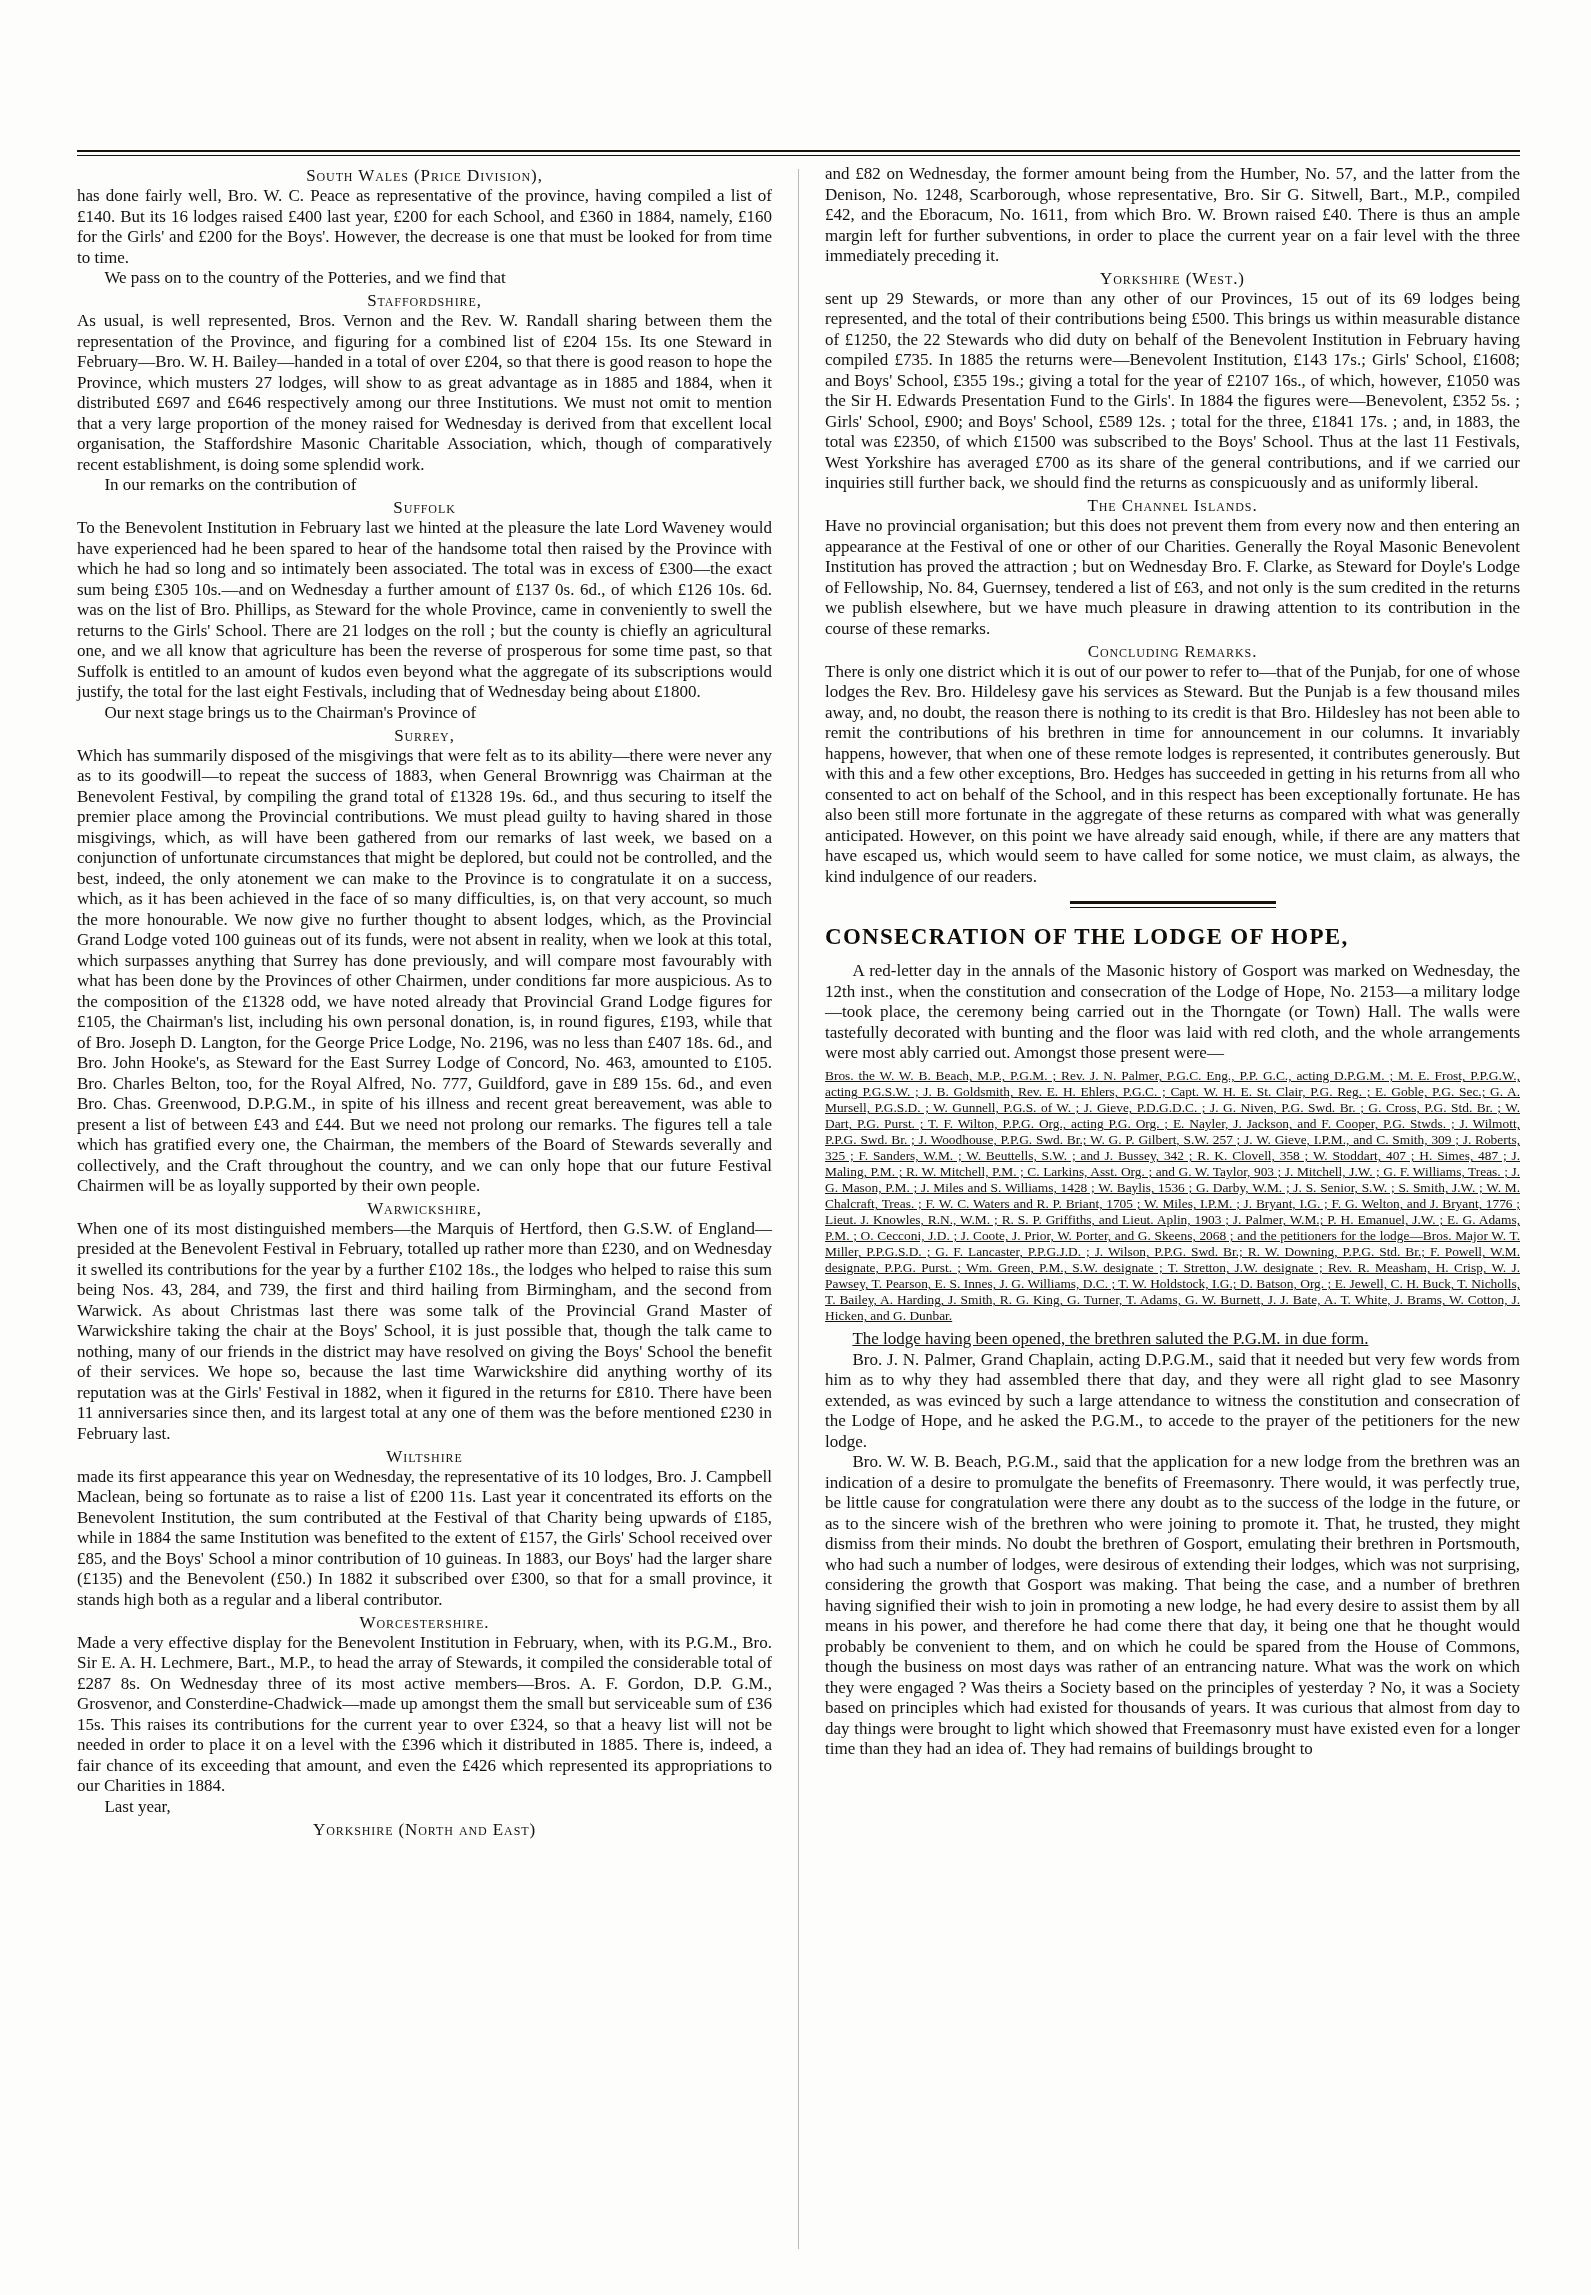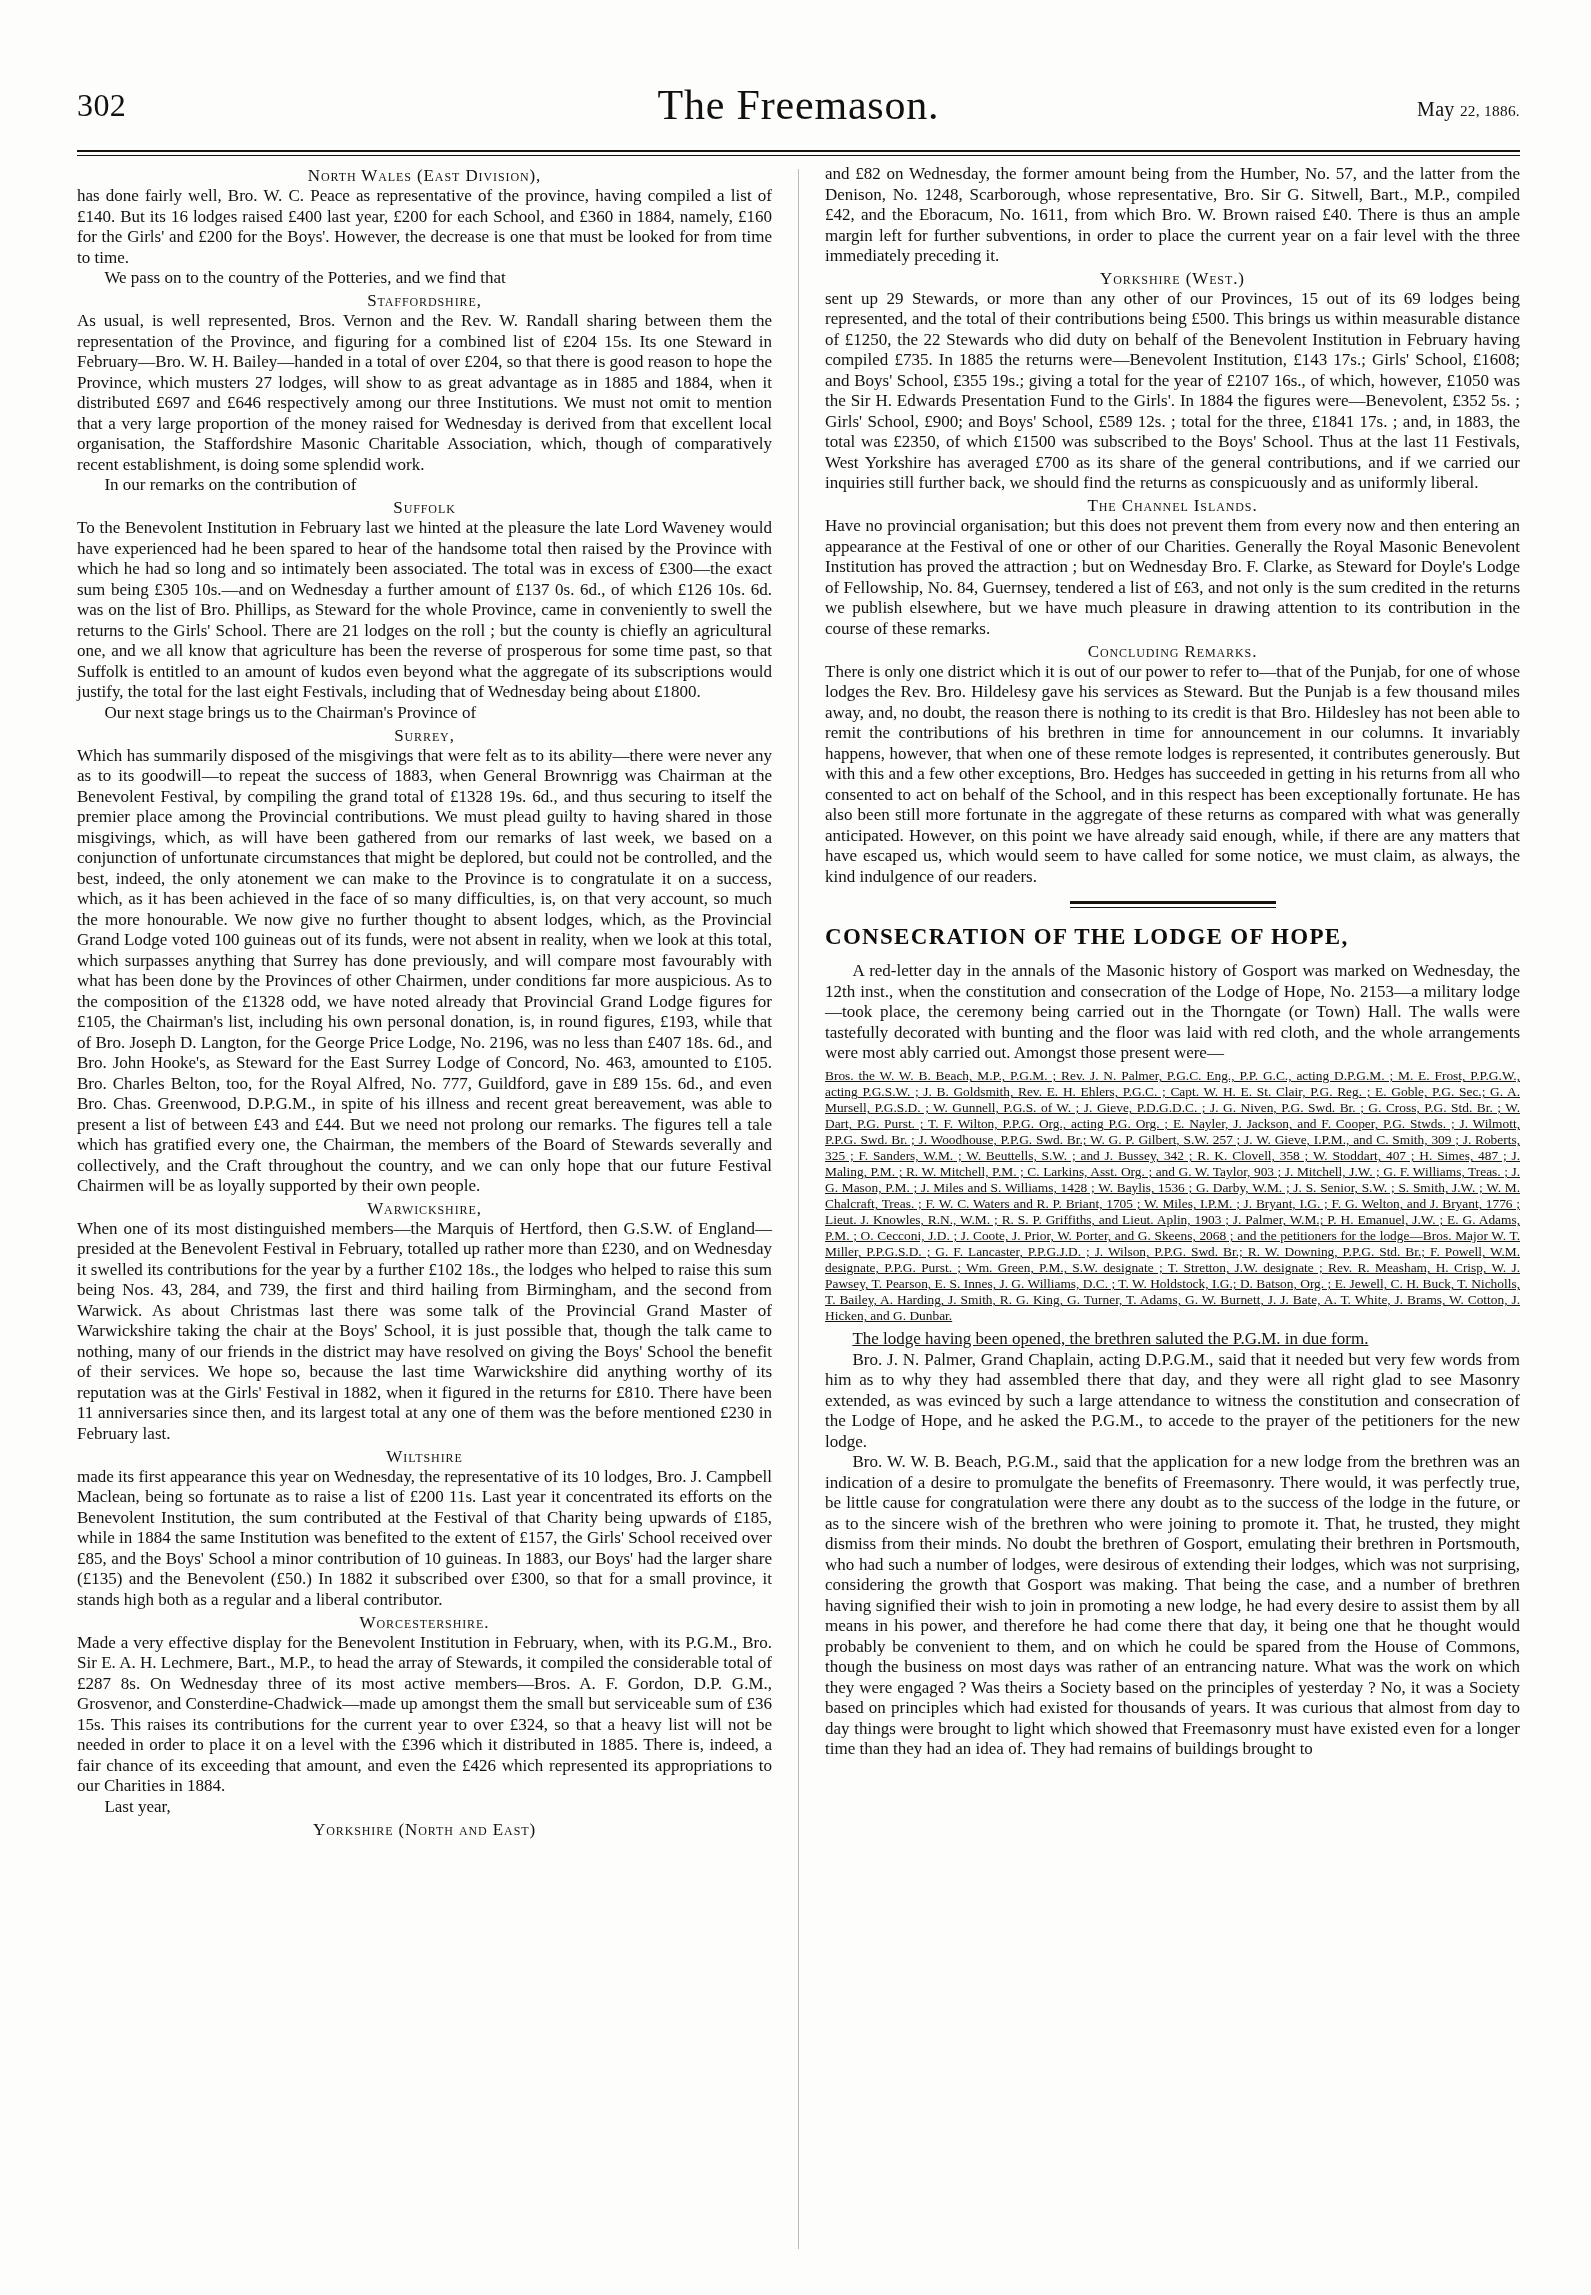--- a/index.html
+++ b/index.html
@@ -152,36 +152,28 @@
     color: #151210;
   }
   p.gap { margin-top: 9px; }
   p.gap-sm { margin-top: 4.8px; text-decoration: underline; }
 </style>
 </head>
 <body>
 
 <div class="page">
 
-  <div class="masthead">
-    <div class="folio">302</div>
-    <div class="paper-title">The Freemason.</div>
-    <div class="issue-date">
-      <span class="sc">May</span>
-      <span class="sm">22, 1886.</span>
-    </div>
-  </div>
   <div class="rule-double"></div>
 
   <div class="columns">
     <div class="col-rule"></div>
 
     <div class="col col-1">
 
-      <h3 class="prov">North Wales (East Division),</h3>
+      <h3 class="prov">South Wales (Price Division),</h3>
       <p class="body cont">has done fairly well, Bro. W. C. Peace as representative of the province, having compiled a list of £140. But its 16 lodges raised £400 last year, £200 for each School, and £360 in 1884, namely, £160 for the Girls' and £200 for the Boys'. However, the decrease is one that must be looked for from time to time.</p>
       <p class="body ind">We pass on to the country of the Potteries, and we find that</p>
 
       <h3 class="prov">Staffordshire,</h3>
       <p class="body cont">As usual, is well represented, Bros. Vernon and the Rev. W. Randall sharing between them the representation of the Province, and figuring for a combined list of £204 15s. Its one Steward in February—Bro. W. H. Bailey—handed in a total of over £204, so that there is good reason to hope the Province, which musters 27 lodges, will show to as great advantage as in 1885 and 1884, when it distributed £697 and £646 respectively among our three Institutions. We must not omit to mention that a very large proportion of the money raised for Wednesday is derived from that excellent local organisation, the Staffordshire Masonic Charitable Association, which, though of comparatively recent establishment, is doing some splendid work.</p>
       <p class="body ind">In our remarks on the contribution of</p>
 
       <h3 class="prov">Suffolk</h3>
       <p class="body cont">To the Benevolent Institution in February last we hinted at the pleasure the late Lord Waveney would have experienced had he been spared to hear of the handsome total then raised by the Province with which he had so long and so intimately been associated. The total was in excess of £300—the exact sum being £305 10s.—and on Wednesday a further amount of £137 0s. 6d., of which £126 10s. 6d. was on the list of Bro. Phillips, as Steward for the whole Province, came in conveniently to swell the returns to the Girls' School. There are 21 lodges on the roll ; but the county is chiefly an agricultural one, and we all know that agriculture has been the reverse of prosperous for some time past, so that Suffolk is entitled to an amount of kudos even beyond what the aggregate of its subscriptions would justify, the total for the last eight Festivals, including that of Wednesday being about £1800.</p>
       <p class="body ind">Our next stage brings us to the Chairman's Province of</p>

